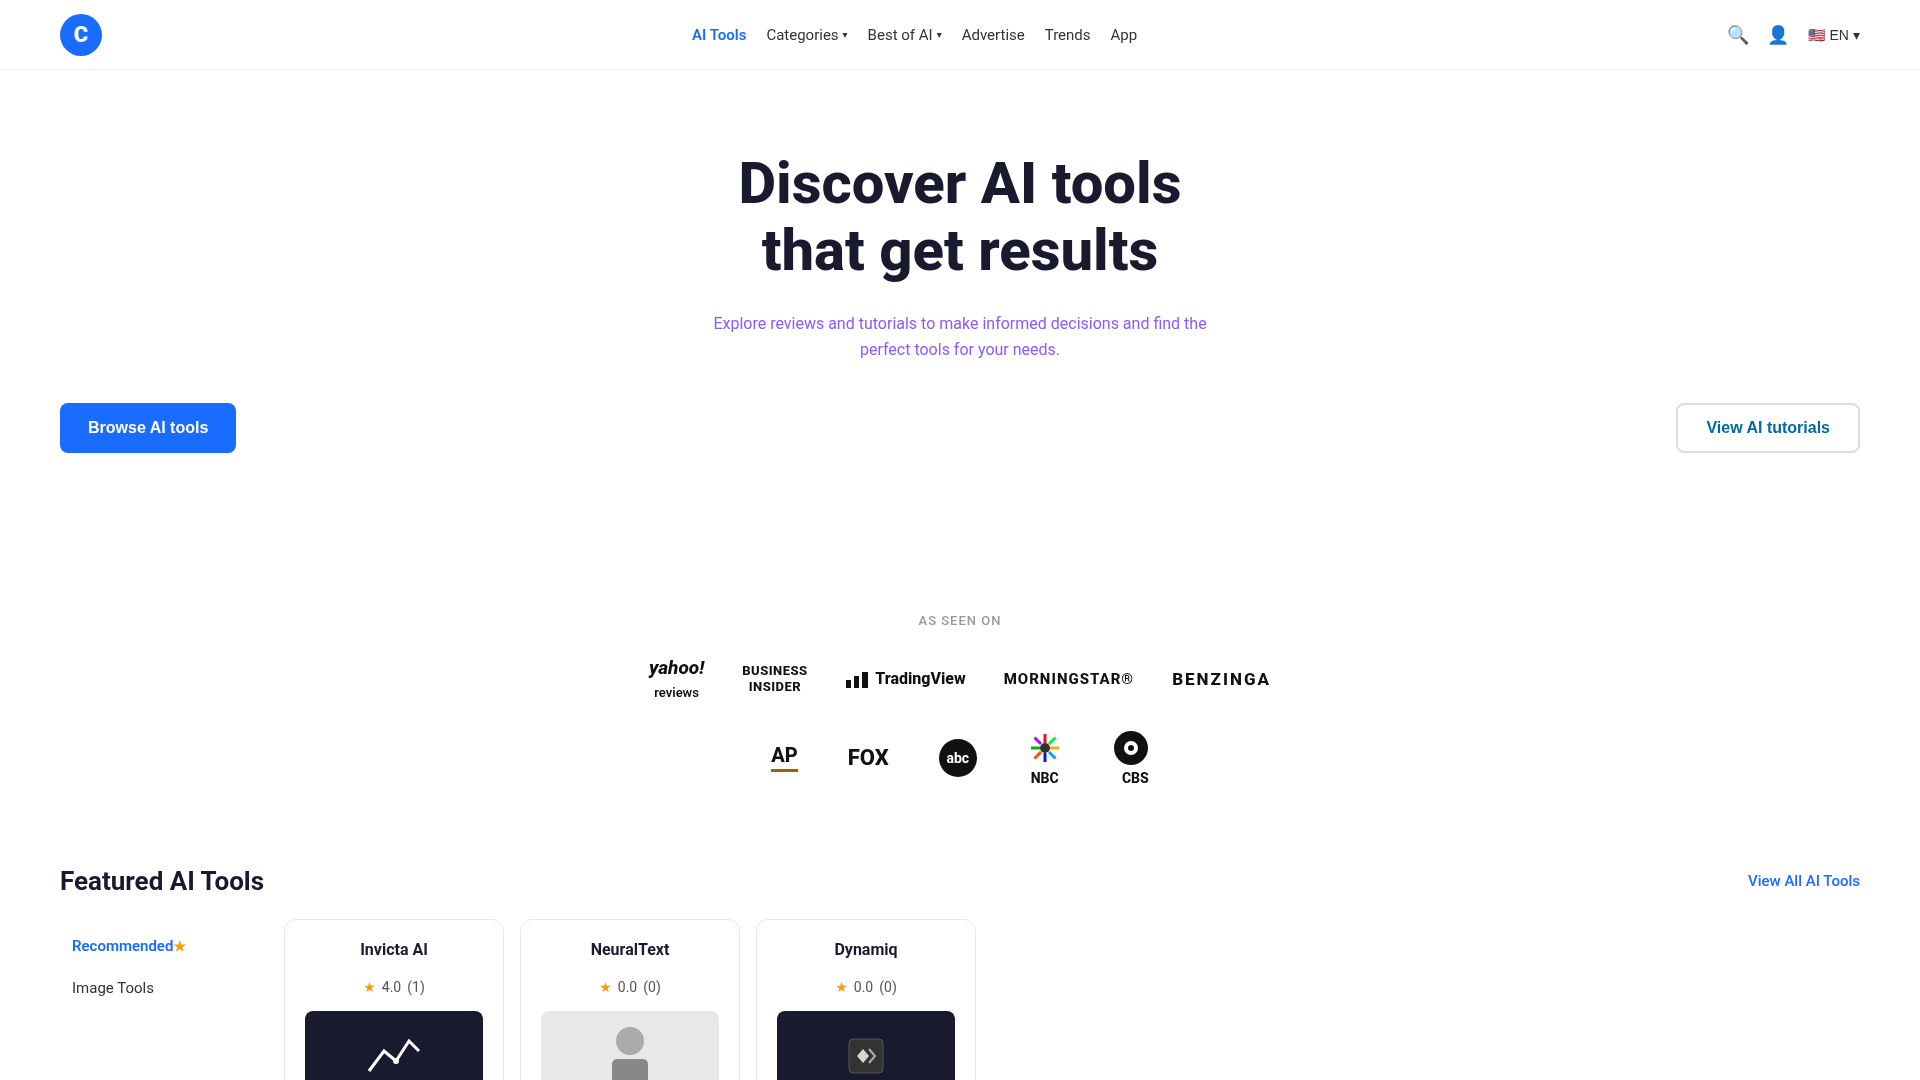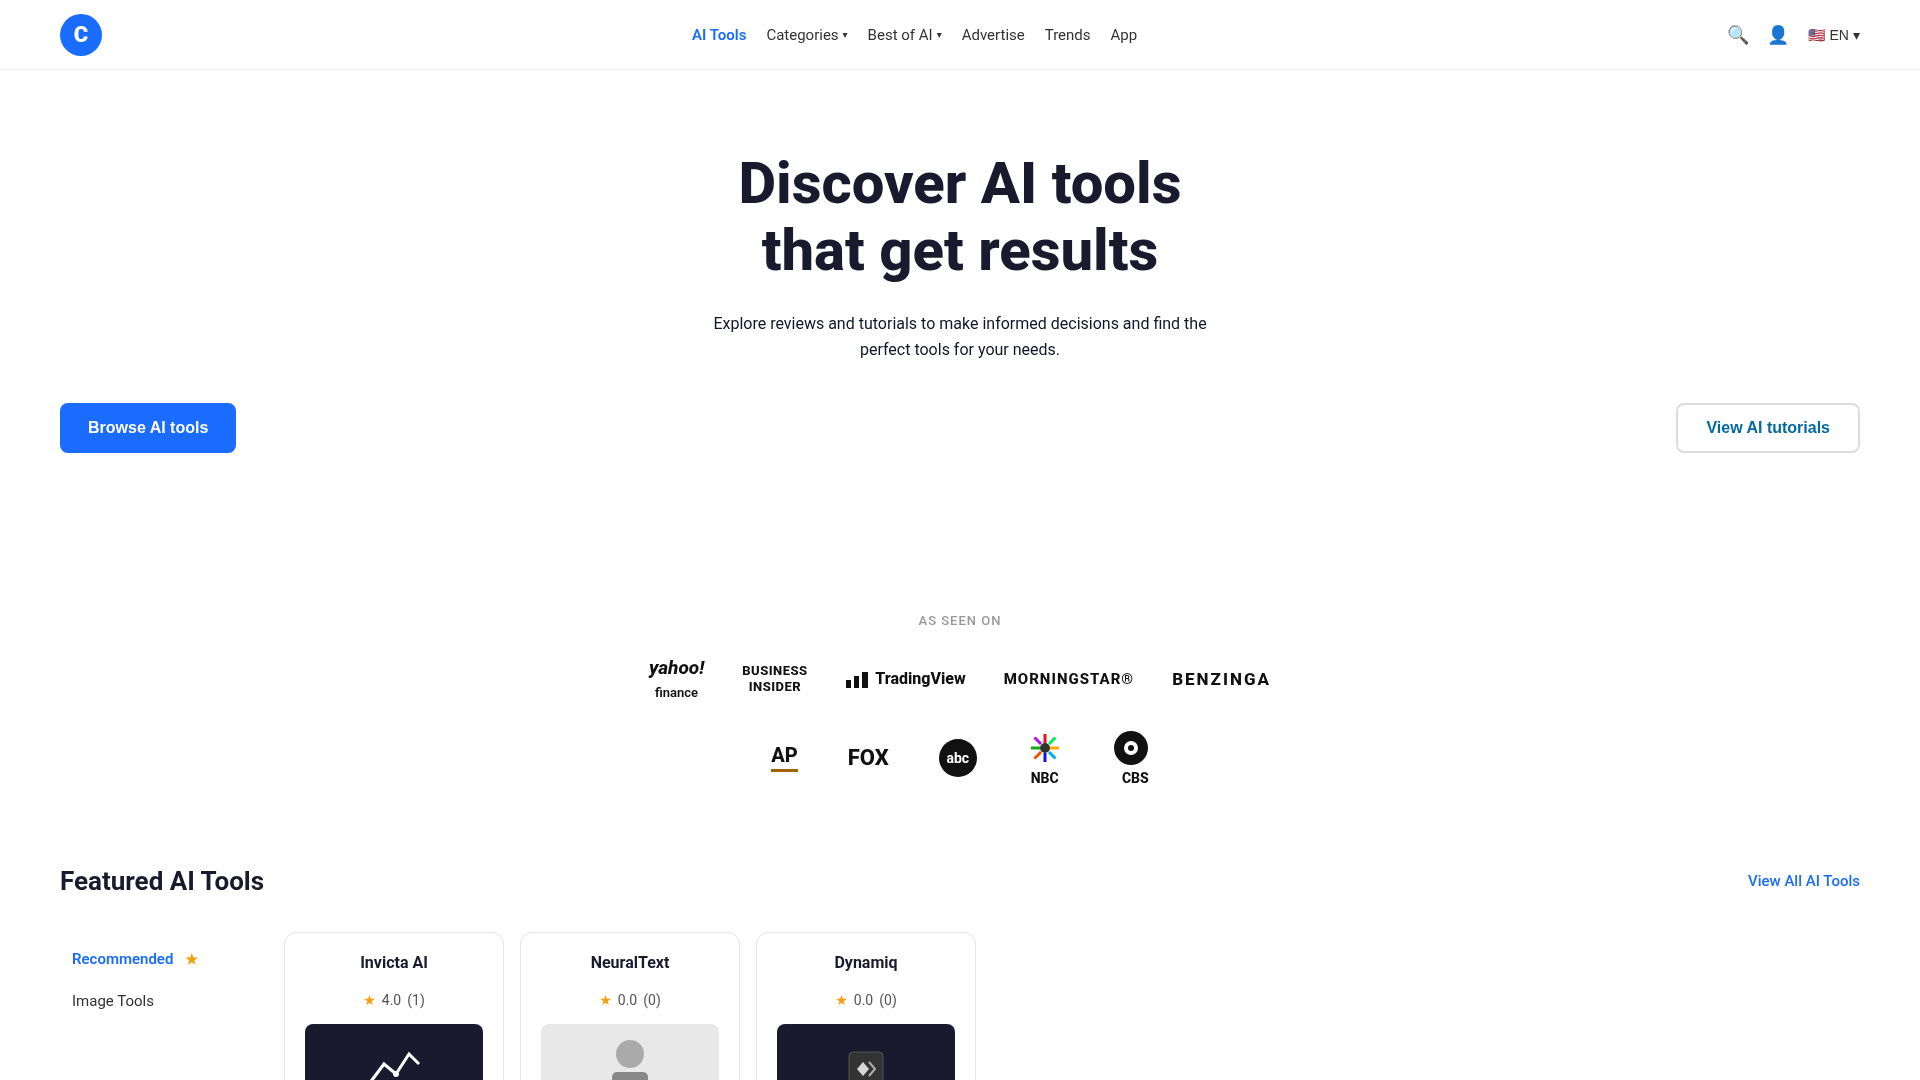--- a/index.html
+++ b/index.html
@@ -34,21 +34,21 @@
     
     .hero {
       text-align: center; padding: 80px 60px 60px;
       background: #fff;
     }
     .hero-title {
       font-size: 58px; font-weight: 800; color: #1a1a2e; line-height: 1.15;
       max-width: 700px; margin: 0 auto 28px;
     }
     .hero-subtitle {
-      font-size: 16px; color: #0f172a; max-width: 500px; margin: 6px auto 40px;
+      font-size: 16px; color: #8b5cf6; max-width: 500px; margin: 6px auto 40px;
       line-height: 1.6;
     }
     .hero-buttons { display: flex; justify-content: space-between; gap: 16px; margin-bottom: 60px; }
     .btn-primary {
       background: #1a6cff; color: #fff; border: none; border-radius: 8px;
       padding: 14px 28px; font-size: 16px; font-weight: 600; cursor: pointer;
     }
     .btn-secondary {
       background: #fff; color: #0369a1; border: 2px solid #ddd; border-radius: 8px;
       padding: 14px 28px; font-size: 16px; font-weight: 600; cursor: pointer;
@@ -70,28 +70,28 @@
     .logo-item.abc {
       width: 38px; height: 38px; border-radius: 50%; background: #111;
       color: #fff; display: flex; align-items: center; justify-content: center;
       font-size: 14px; font-weight: 700;
     }
     .logo-item.nbc { font-size: 17px; }
     .logo-item.cbs { font-size: 17px; }
 
     
     .featured-section { padding: 40px 60px; }
-    .featured-header { display: flex; justify-content: space-between; align-items: center; margin-bottom: 36px; }
+    .featured-header { display: flex; justify-content: space-between; align-items: center; margin-bottom: 23px; }
     .featured-title { font-size: 26px; font-weight: 700; color: #1a1a2e; }
     .view-all-link { color: #1a6cff; font-size: 15px; text-decoration: none; cursor: pointer; font-weight: 500; }
 
     .featured-layout { display: flex; gap: 24px; }
     .featured-sidebar { min-width: 200px; padding-top: 8px; }
     .sidebar-item {
-      display: flex; align-items: center; gap: 12px; padding: 10px 12px;
+      display: flex; align-items: center; gap: 0; padding: 10px 12px;
       border-radius: 8px; cursor: pointer; font-size: 15px; color: #333;
       margin-bottom: 4px;
     }
     .sidebar-item.active { color: #1a6cff; font-weight: 600; }
     .sidebar-item .star { color: #f59e0b; font-size: 14px; }
 
     .cards-row { display: flex; gap: 16px; flex: 1; }
     .tool-card {
       background: #fff; border: 1px solid #e5e7eb; border-radius: 12px;
       padding: 20px; width: 220px; min-width: 200px;
@@ -160,21 +160,21 @@
   <p class="hero-subtitle">Explore reviews and tutorials to make informed decisions and find the perfect tools for your needs.</p>
   <div class="hero-buttons">
     <button class="btn-primary">Browse AI tools</button>
     <button class="btn-secondary">View AI tutorials</button>
   </div>
 </section>
 
 <div class="as-seen-on">
   <div class="as-seen-label">AS SEEN ON</div>
   <div class="logos-row">
-    <div class="logo-item yahoo">yahoo!<br><span style="font-size:13px;font-weight:600;font-style:normal">finance</span></div>
+    <div class="logo-item yahoo">yahoo!<br><span style="font-size:13px;font-weight:600;font-style:normal">reviews</span></div>
     <div class="logo-item bi">BUSINESS<br>INSIDER</div>
     <div class="logo-item tv">
       <svg width="22" height="16" viewBox="0 0 22 16" fill="none" style="display:inline-block;vertical-align:middle;margin-right:4px">
           <path d="M0 8h5v8H0zM8 4h5v12H8zM16 0h6v16h-6z" fill="#111"></path>
         </svg>
       TradingView
     </div>
     <div class="logo-item ms">MORNINGSTAR®</div>
     <div class="logo-item benz">BENZINGA</div>
   </div>

